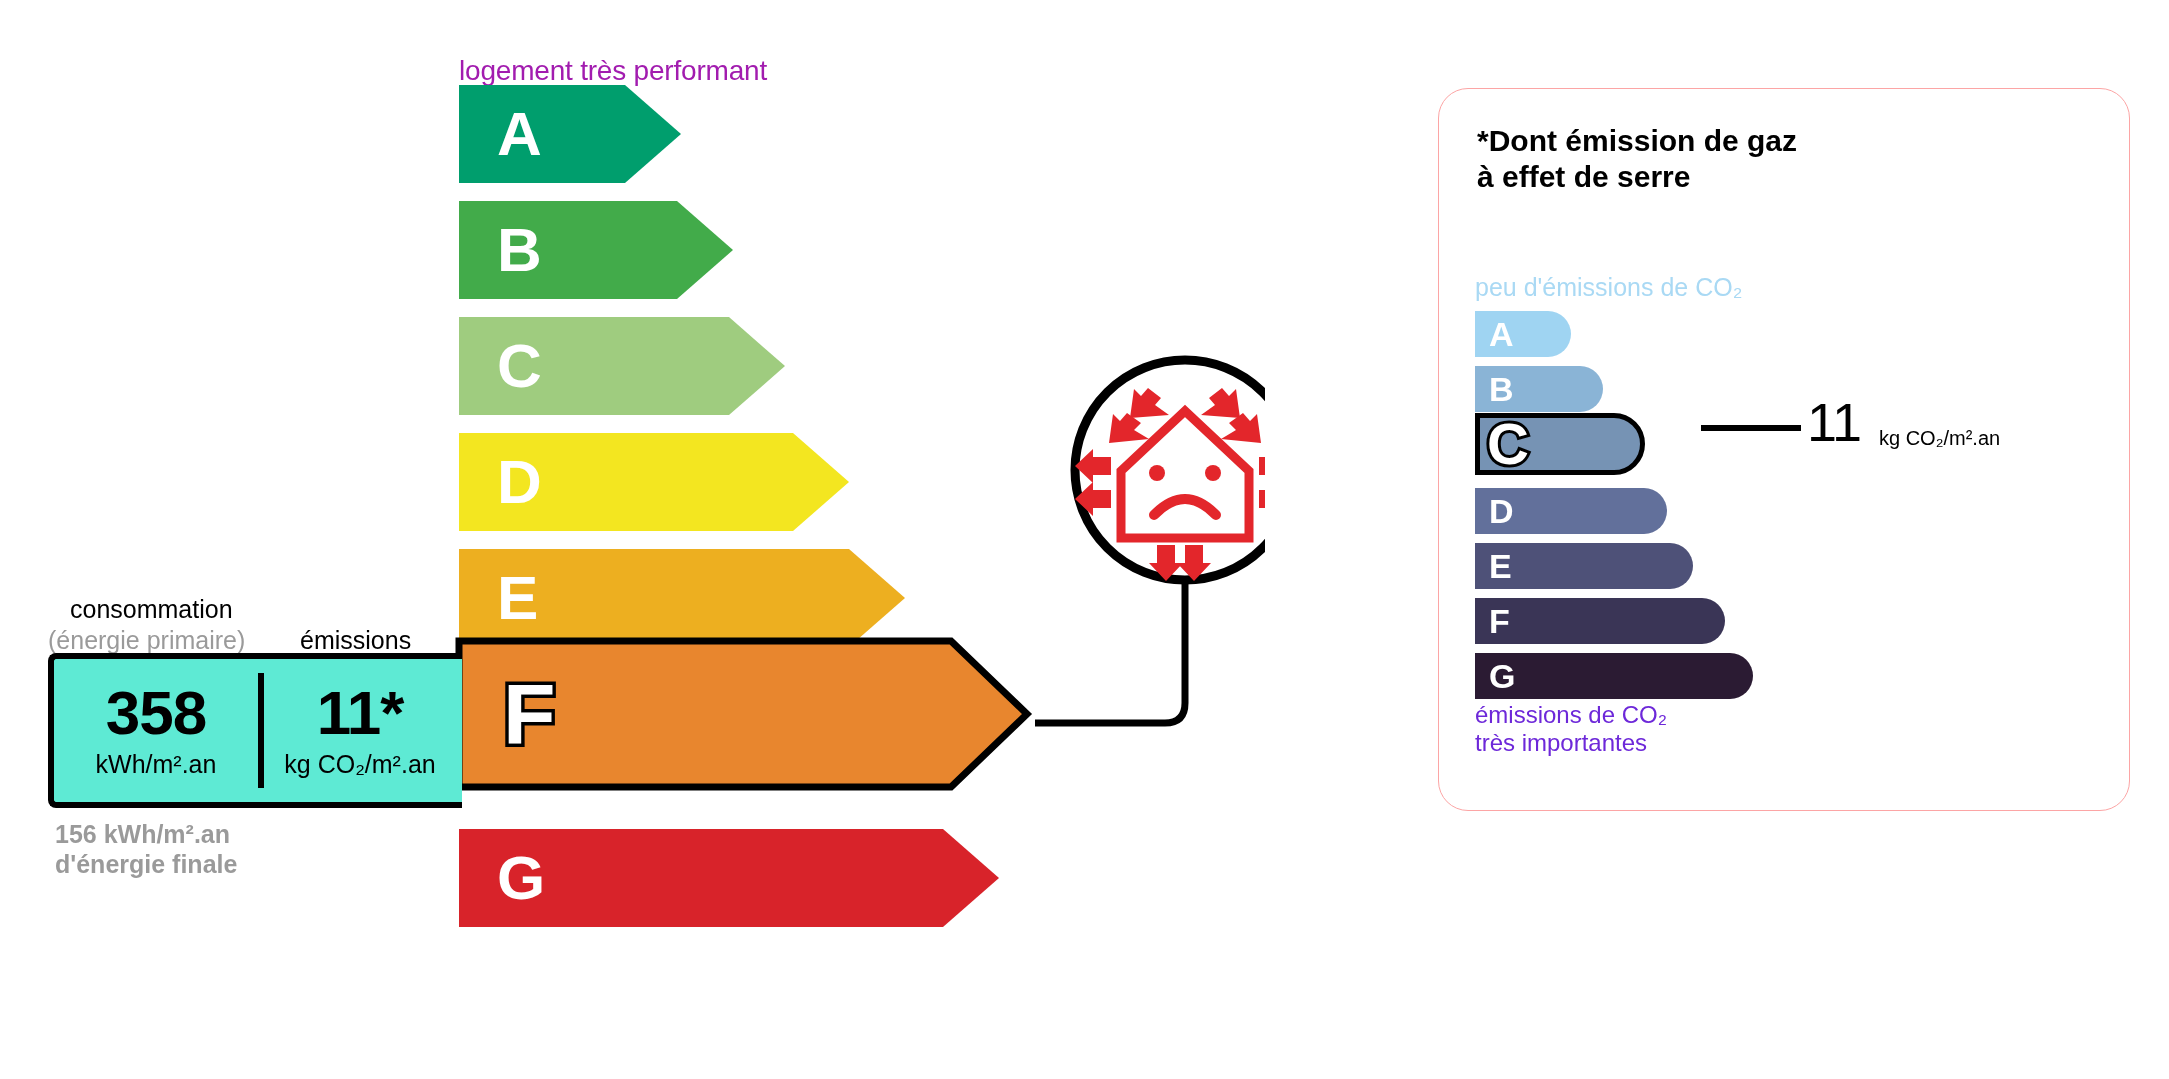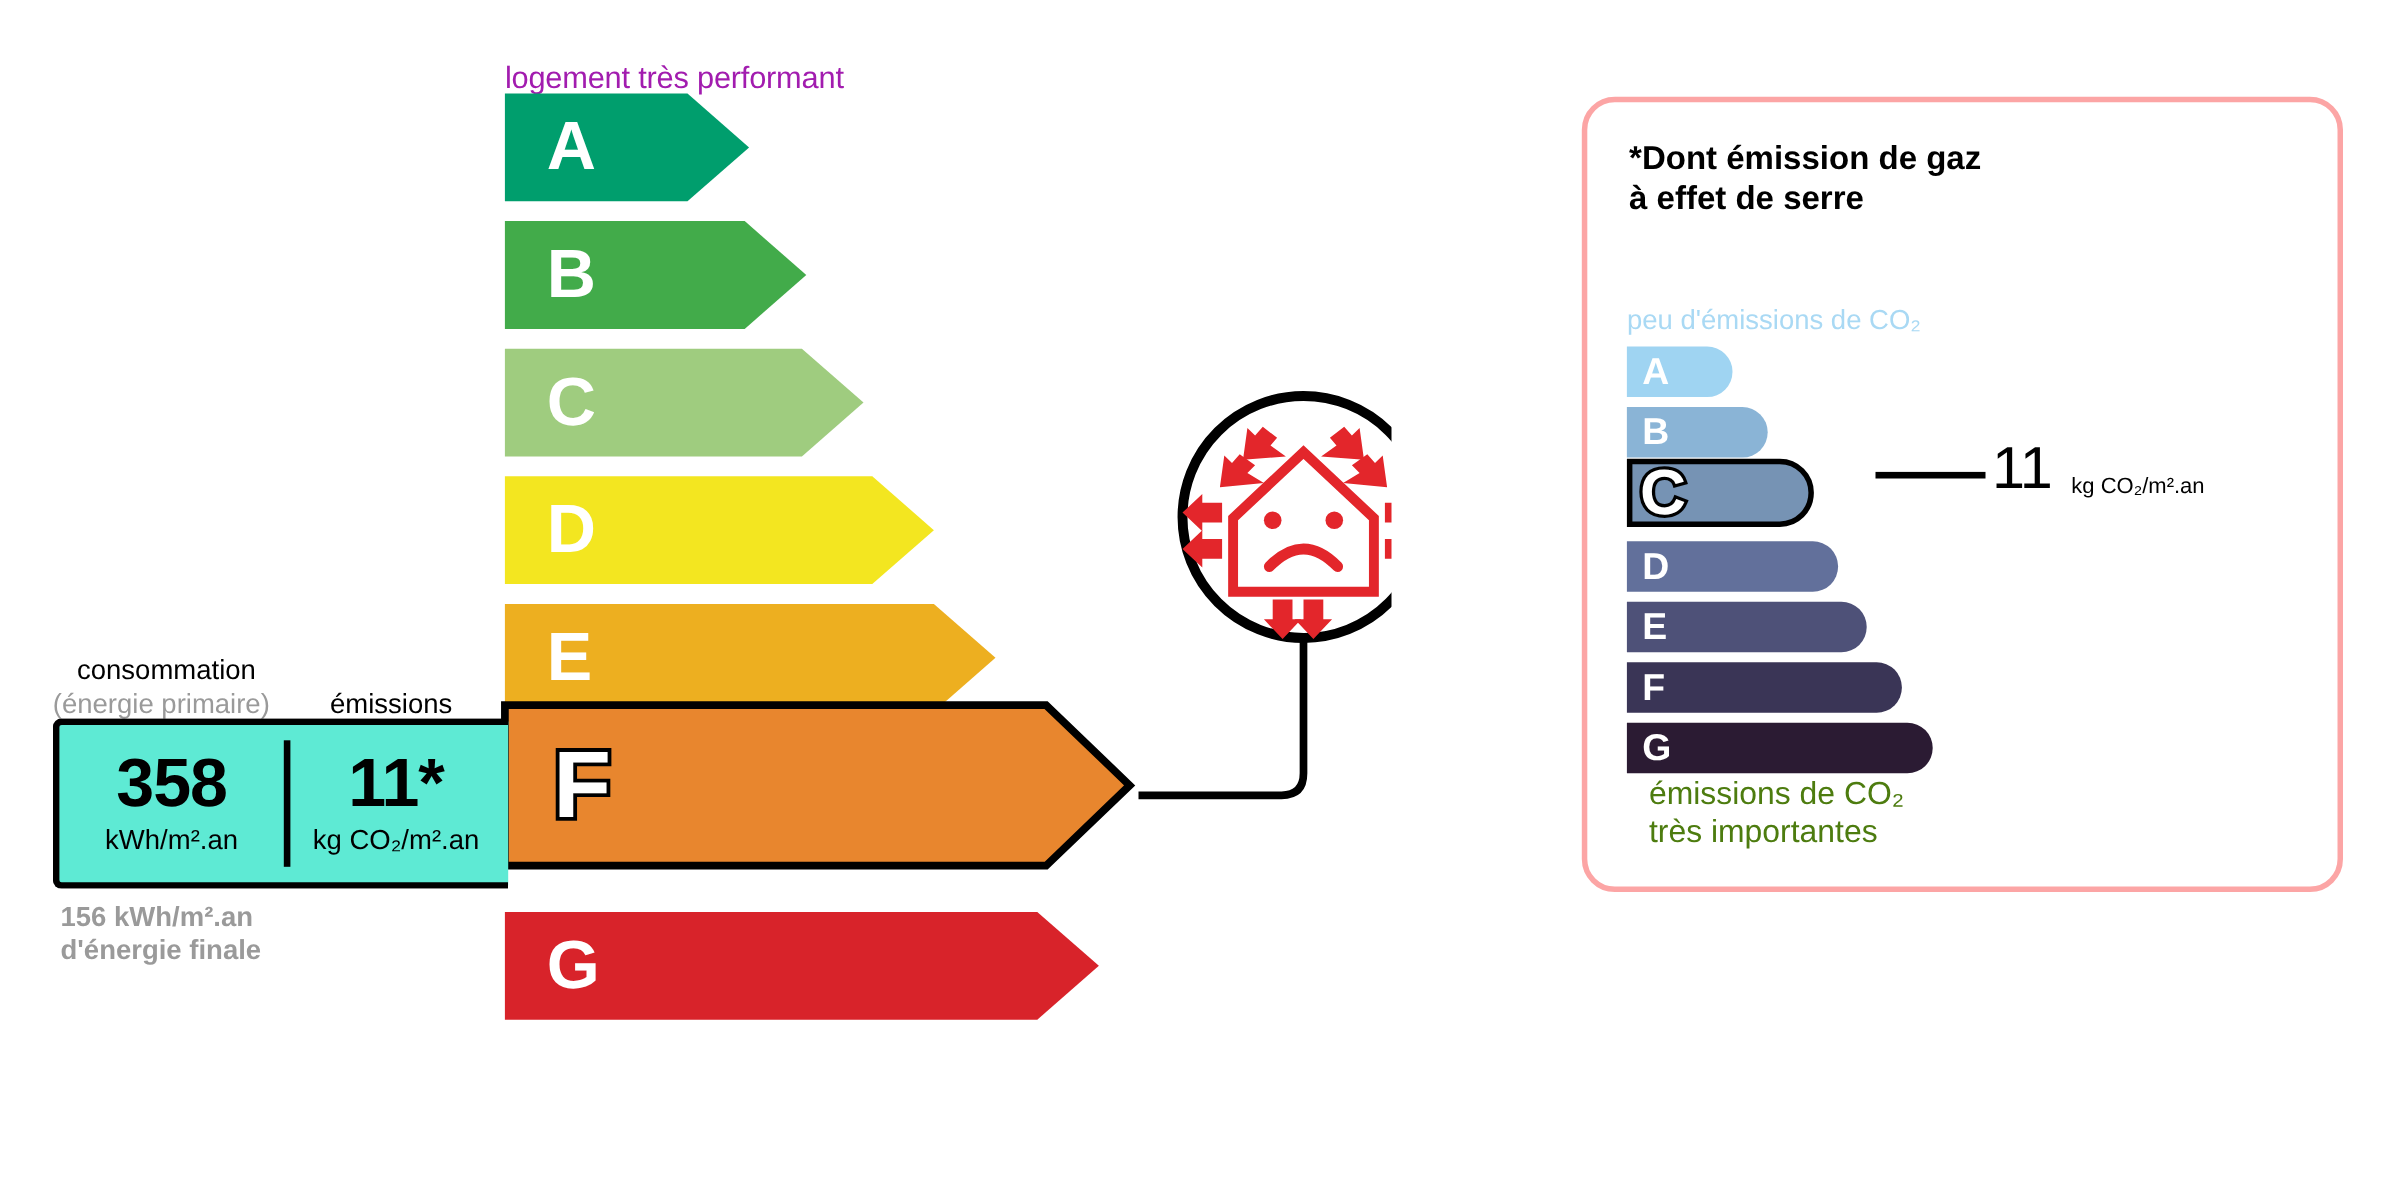--- a/index.html
+++ b/index.html
@@ -145,21 +145,21 @@
     height: 400px;
   }
 
   
   #co2-panel {
     position: absolute;
     left: 1438px;
     top: 88px;
     width: 692px;
     height: 723px;
-    border: 5px solid #fca5a5;
+    border: 1px solid #fca5a5;
     border-radius: 30px;
     background: #ffffff;
     box-sizing: border-box;
   }
   #co2-title {
     position: absolute;
     left: 38px;
     top: 34px;
     font-size: 30px;
     font-weight: bold;
@@ -172,25 +172,24 @@
     left: 36px;
     top: 184px;
     font-size: 25px;
     color: #a9d9f4;
     white-space: nowrap;
   }
   #co2-bottom-caption {
     position: absolute;
     left: 36px;
     top: 612px;
-    font-size: 29px;
-    color: #4d7c0f;
+    font-size: 24px;
+    color: #6d28d9;
     line-height: 1.18;
     white-space: pre-line;
-    margin-left: 20px;
   }
   #co2-bars {
     position: absolute;
     left: 36px;
     top: 222px;
     width: 620px;
   }
   .co2-bar-row {
     position: relative;
     height: 46px;

